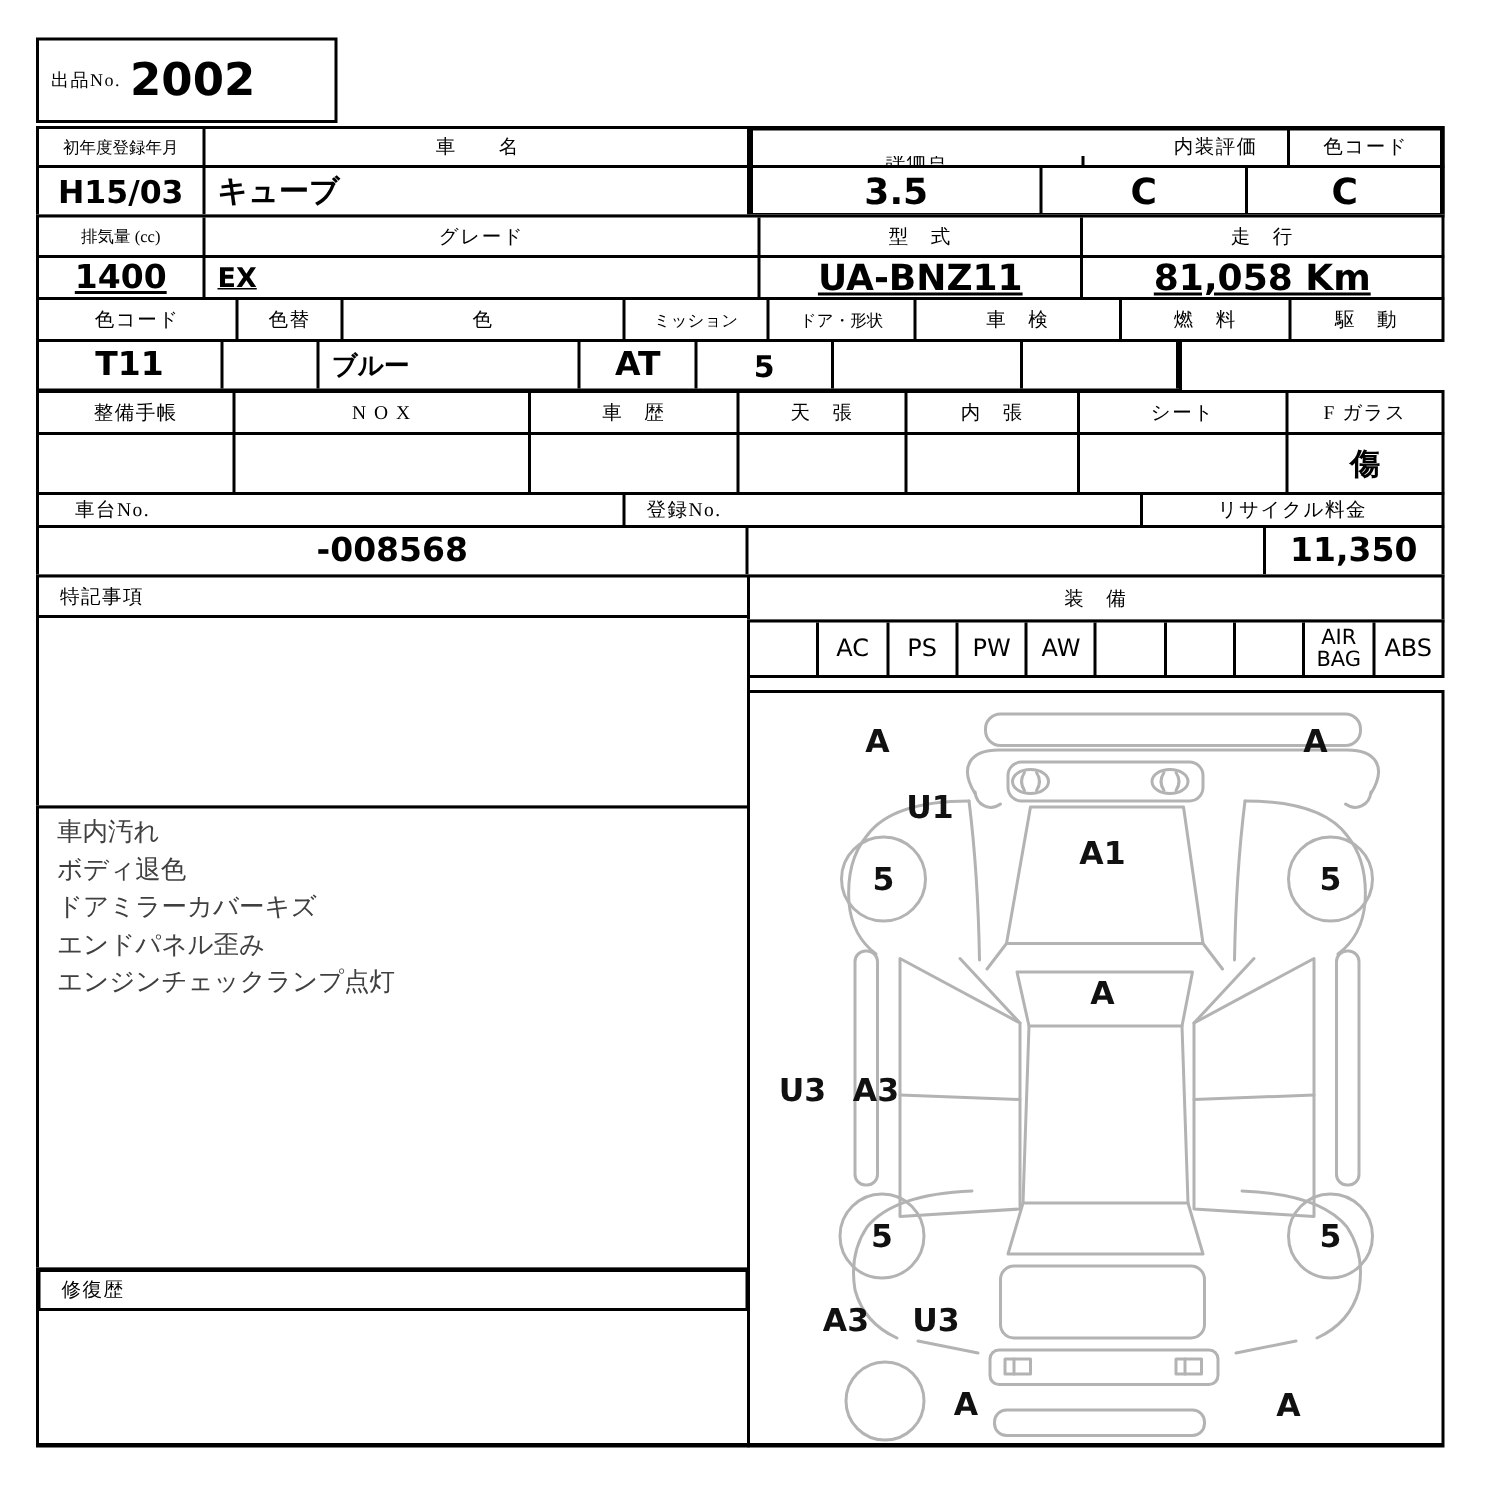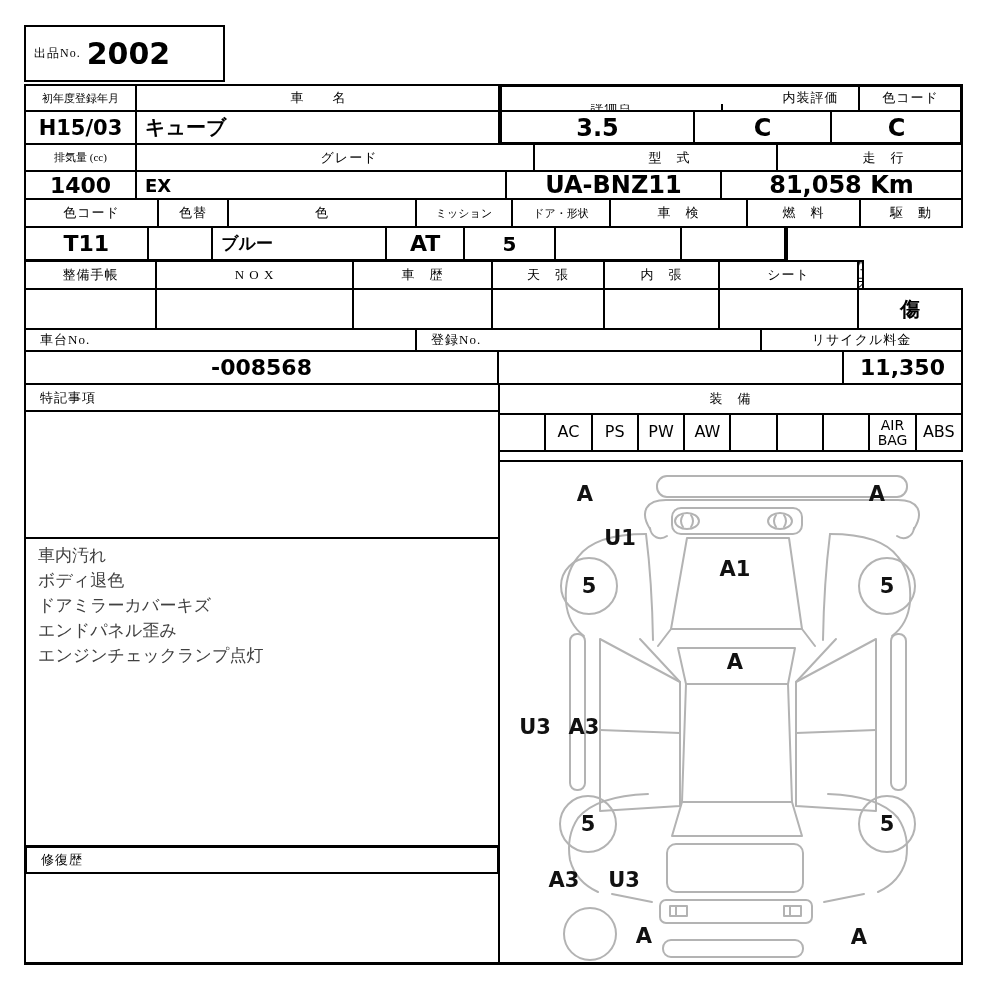--- a/index.html
+++ b/index.html
@@ -51,28 +51,28 @@
 <div class="trow" style="left:24px;top:110px;width:939px;height:35px;">
   <div class="tcell val" style="width:111px;font-size:21px;">H15/03</div>
   <div class="tcell val-md left-al" style="width:365px;">キューブ</div>
   <div class="tcell val-lg" style="width:193px;">3.5</div>
   <div class="tcell val-lg" style="width:137px;">C</div>
   <div class="tcell val-lg last" style="flex:1;">C</div>
 </div>
 
 <div class="thickbox" style="left:498px;top:84px;width:465px;height:61px;"></div>
 
-<div class="trow" style="left:24px;top:143px;width:939px;height:29px;gap:28px;">
+<div class="trow" style="left:24px;top:143px;width:939px;height:29px;">
   <div class="tcell hdr hdr-sm" style="width:111px;">排気量 (cc)</div>
   <div class="tcell hdr" style="width:370px;">グレード</div>
   <div class="tcell hdr" style="width:215px;">型　式</div>
   <div class="tcell hdr last" style="flex:1;">走　行</div>
 </div>
 
-<div class="trow" style="left:24px;top:170px;width:939px;height:30px;">
+<div class="trow" style="left:24px;top:170px;width:939px;height:30px;text-decoration:underline;">
   <div class="tcell val" style="width:111px;">1400</div>
   <div class="tcell val-sm left-al" style="width:370px;font-size:18px;">EX</div>
   <div class="tcell val-lg" style="width:215px;">UA-BNZ11</div>
   <div class="tcell val-lg last" style="flex:1;">81,058 Km</div>
 </div>
 
 <div class="trow" style="left:24px;top:198px;width:939px;height:30px;">
   <div class="tcell hdr" style="width:133px;">色コード</div>
   <div class="tcell hdr" style="width:70px;">色替</div>
   <div class="tcell hdr" style="width:188px;">色</div>
@@ -87,42 +87,42 @@
   <div class="tcell val" style="width:133px;">T11</div>
   <div class="tcell" style="width:70px;"></div>
   <div class="tcell val-sm left-al" style="width:188px;">ブルー</div>
   <div class="tcell val" style="width:85px;">AT</div>
   <div class="tcell val-md" style="width:98px;">5</div>
   <div class="tcell" style="width:137px;"></div>
   <div class="tcell" style="width:113px;"></div>
   <div class="tcell val last" style="flex:1;">4WD</div>
 </div>
 
-<div class="trow" style="left:24px;top:260px;width:840px;height:30px;justify-content:center;">
+<div class="trow" style="left:24px;top:260px;width:939px;height:30px;justify-content:center;">
   <div class="tcell hdr" style="width:131px;">整備手帳</div>
   <div class="tcell hdr" style="width:197px;">N O X</div>
   <div class="tcell hdr" style="width:139px;">車　歴</div>
   <div class="tcell hdr" style="width:112px;">天　張</div>
   <div class="tcell hdr" style="width:115px;">内　張</div>
   <div class="tcell hdr" style="width:139px;">シート</div>
   <div class="tcell hdr last" style="flex:1;">F ガラス</div>
 </div>
 
 <div class="trow" style="left:24px;top:288px;width:939px;height:42px;">
   <div class="tcell" style="width:131px;"></div>
   <div class="tcell" style="width:197px;"></div>
   <div class="tcell" style="width:139px;"></div>
   <div class="tcell" style="width:112px;"></div>
   <div class="tcell" style="width:115px;"></div>
   <div class="tcell" style="width:139px;"></div>
   <div class="tcell val-md last" style="flex:1;">傷</div>
 </div>
 
 <div class="trow" style="left:24px;top:328px;width:939px;height:24px;">
-  <div class="tcell hdr left-al" style="width:391px;padding-left:14px;">車台No.</div>
+  <div class="tcell hdr left-al" style="width:391px;padding-left:24px;">車台No.</div>
   <div class="tcell hdr left-al" style="width:345px;padding-left:14px;">登録No.</div>
   <div class="tcell hdr last" style="flex:1;">リサイクル料金</div>
 </div>
 
 <div class="trow" style="left:24px;top:350px;width:939px;height:35px;">
   <div class="tcell val" style="width:473px;">-008568</div>
   <div class="tcell" style="width:345px;"></div>
   <div class="tcell val last" style="flex:1;">11,350</div>
 </div>
 

